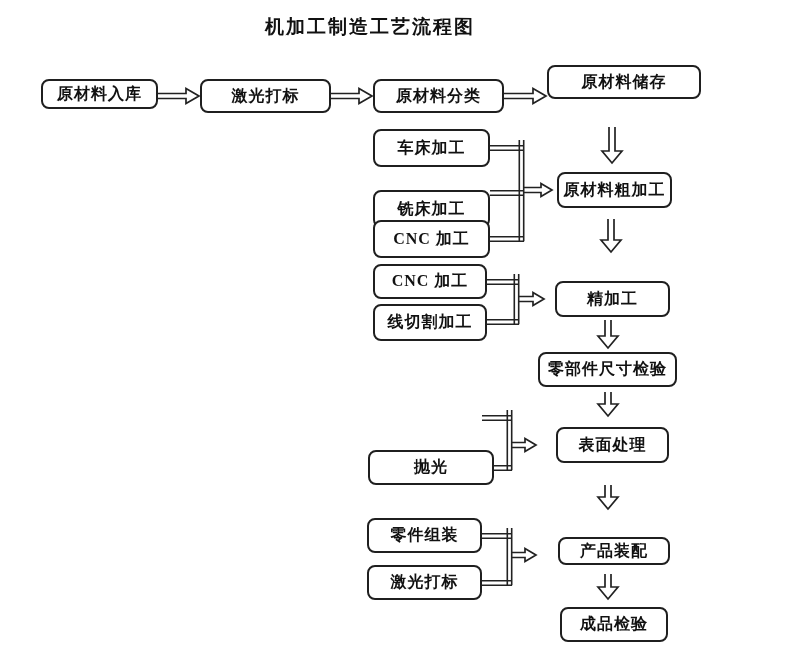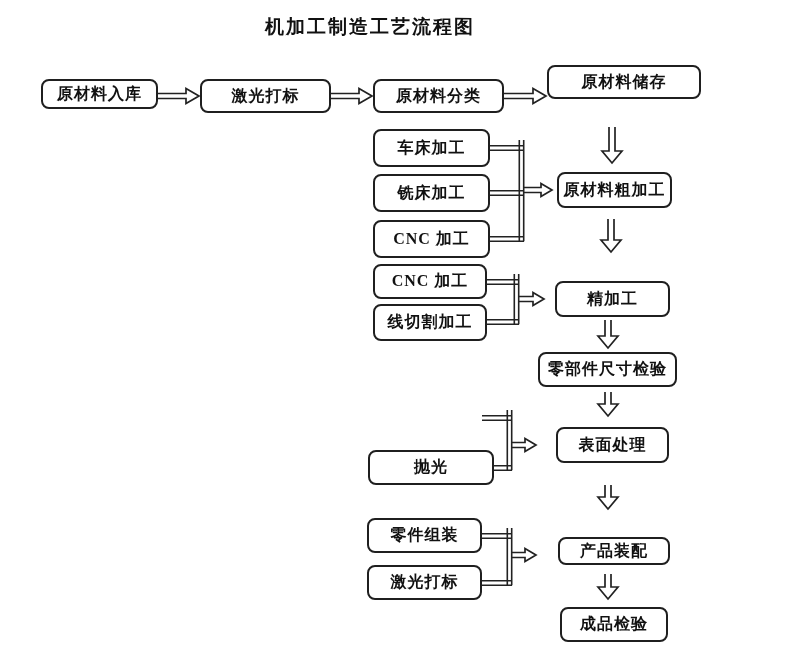--- a/index.html
+++ b/index.html
@@ -107,21 +107,21 @@
   <div class="node" style="left:547px;top:65px;width:154px;height:34px">原材料储存</div>
 
   <div class="node" style="left:557px;top:172px;width:115px;height:36px">原材料粗加工</div>
   <div class="node" style="left:555px;top:281px;width:115px;height:36px">精加工</div>
   <div class="node" style="left:538px;top:352px;width:139px;height:35px">零部件尺寸检验</div>
   <div class="node" style="left:556px;top:427px;width:113px;height:36px">表面处理</div>
   <div class="node" style="left:558px;top:537px;width:112px;height:28px">产品装配</div>
   <div class="node" style="left:373px;top:129px;width:117px;height:38px">车床加工</div>
 
   <div class="node" style="left:560px;top:607px;width:108px;height:35px">成品检验</div>
-  <div class="node" style="left:373px;top:174px;width:117px;height:38px">铣床加工</div>
+  <div class="node" style="left:373px;top:190px;width:117px;height:38px">铣床加工</div>
   <div class="node" style="left:373px;top:220px;width:117px;height:38px">CNC 加工</div>
 
   <div class="node" style="left:373px;top:264px;width:114px;height:35px">CNC 加工</div>
   <div class="node" style="left:373px;top:304px;width:114px;height:37px">线切割加工</div>
 
   <div class="node" style="left:368px;top:450px;width:126px;height:35px">抛光</div>
 
   <div class="node" style="left:367px;top:518px;width:115px;height:35px">零件组装</div>
   <div class="node" style="left:367px;top:565px;width:115px;height:35px">激光打标</div>
 

